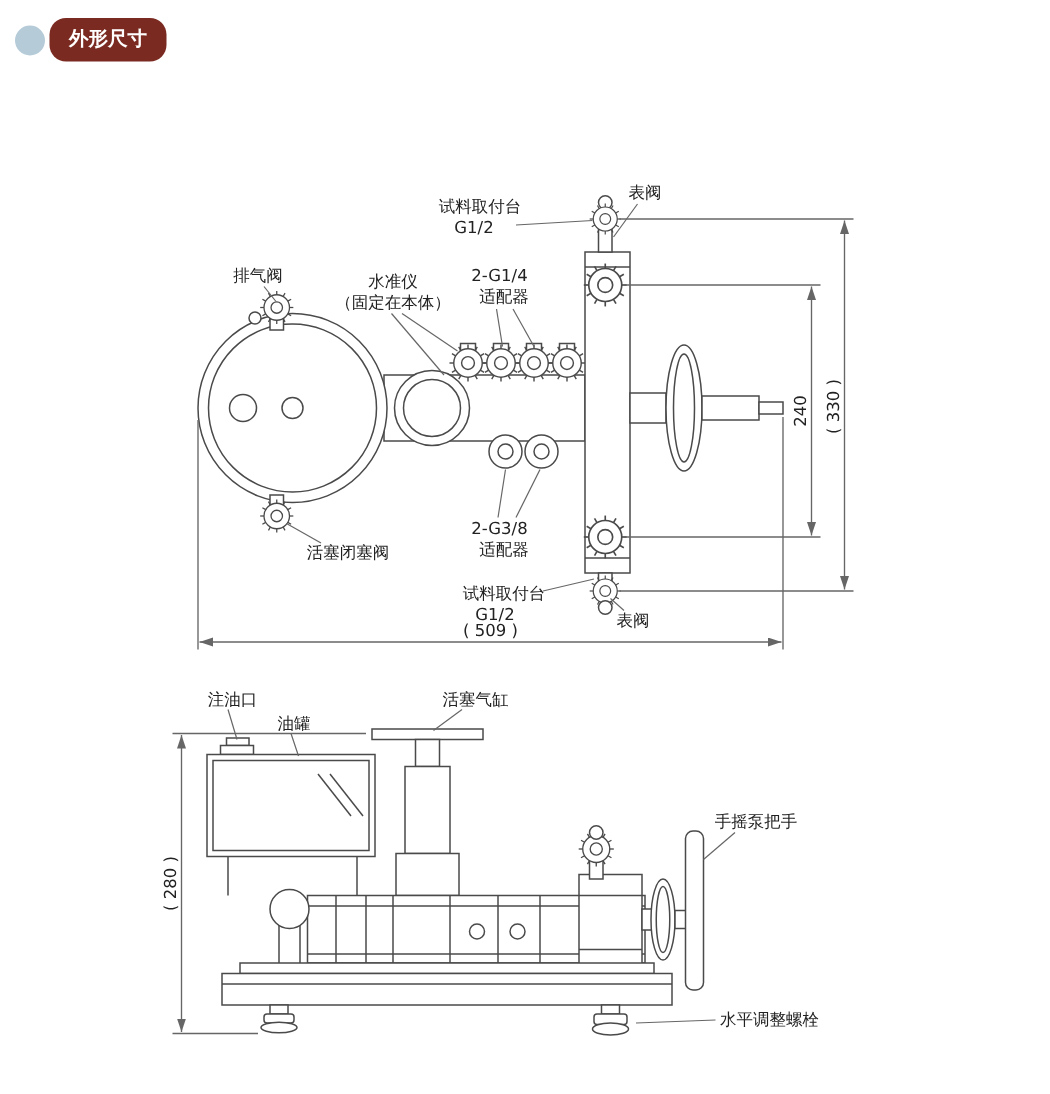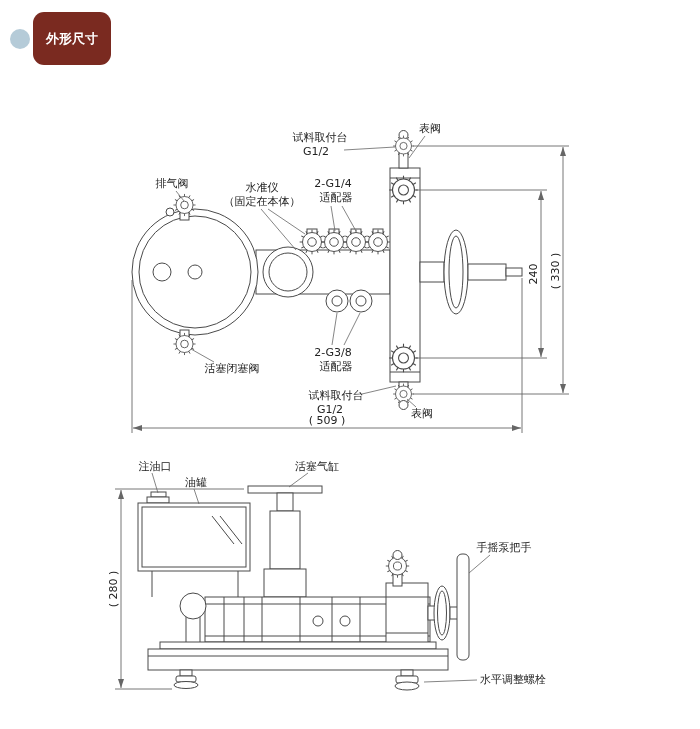--- a/index.html
+++ b/index.html
@@ -3,21 +3,21 @@
 <meta charset="utf-8">
 <style>
   html,body{margin:0;padding:0;}
   body{
     width:700px;height:729px;position:relative;background:#fff;
     font-family:"DejaVu Sans","Liberation Sans",sans-serif;overflow:hidden;
   }
   .header{position:absolute;top:12px;left:10px;display:flex;align-items:center;gap:3px;z-index:2;}
   .dot{width:20px;height:20px;border-radius:50%;background:#b5cbd8;display:inline-block;}
   .pill{background:#7a2a20;color:#fff;font-weight:bold;font-size:13px;
-        padding:18px 13px;border-radius:11px;line-height:17px;white-space:nowrap;}
+        padding:6px 13px;border-radius:11px;line-height:17px;white-space:nowrap;}
   svg{position:absolute;top:0;left:0;}
   .parts{stroke:#4a4a4a;stroke-width:1;fill:none;}
   .dims line{stroke:#666;stroke-width:0.9;}
   .leaders line{stroke:#666;stroke-width:0.8;}
   .labels text{font-family:"DejaVu Sans","Liberation Sans",sans-serif;
                font-size:11px;fill:#222;stroke:none;}
 </style>
 </head>
 <body>
 

